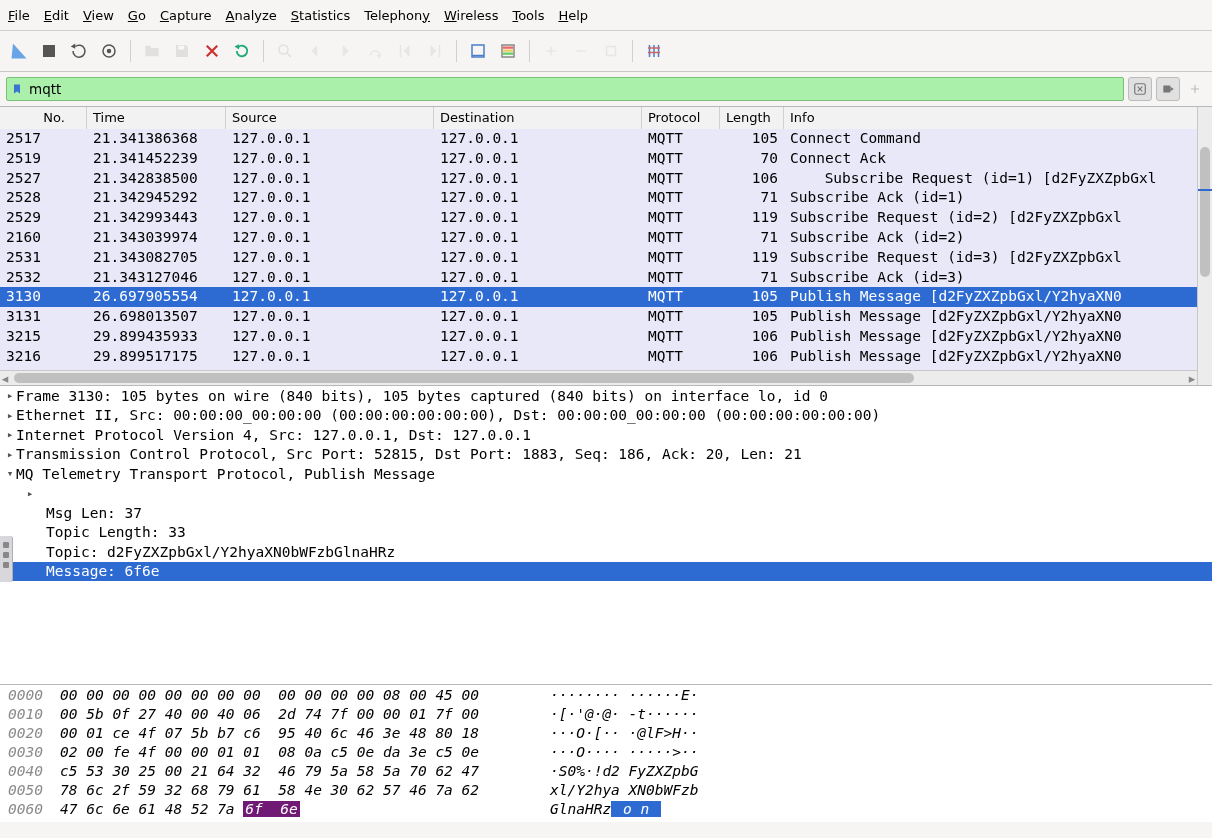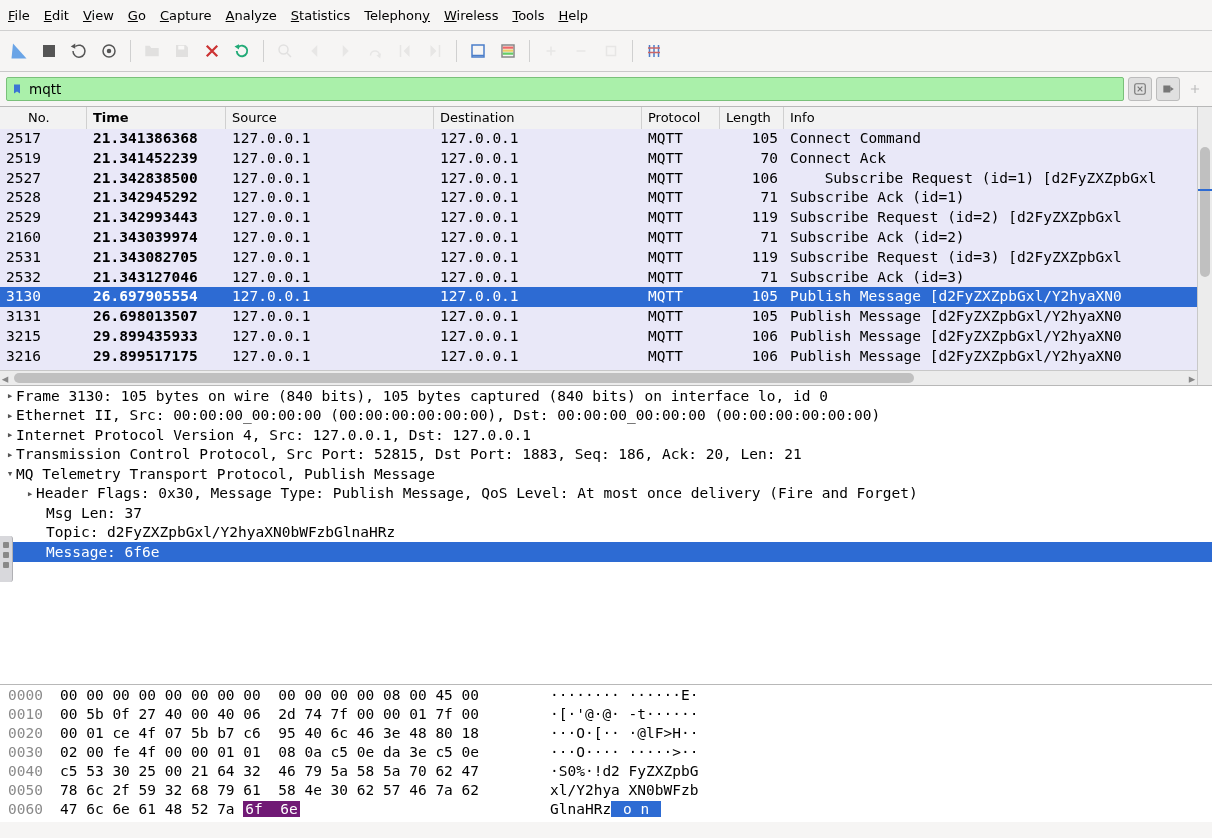--- a/index.html
+++ b/index.html
@@ -138,21 +138,21 @@
   .pl-vscroll .thumb {
     position:absolute; left:2px; right:2px; top:40px; height:130px;
     background:#c0c0c0; border-radius:5px;
   }
   .pl-vscroll .mark {
     position:absolute; left:0; right:0; height:2px; top:82px;
     background:#2d6bd3;
   }
   
   .c-no  { width:87px; padding-right:10px; }
-  .c-time{ width:139px;font-weight:bold; }
+  .c-time{ width:139px; }
   .c-src { width:208px; }
   .c-dst { width:208px; }
   .c-proto{ width:78px; }
   .c-len { width:64px; text-align:right; padding-right:10px;}
   .c-info{ width:420px; }
   
   .details-pane {
     background:#fff;
     height:298px;
     border-bottom:1px solid #b8b8b8;
@@ -187,20 +187,21 @@
     width:6px; height:6px; background:#888; border-radius:1px;
     box-shadow: 0 10px 0 #888, 0 20px 0 #888;
   }
   
   .hex-pane {
     background:#fff;
     height:135px;
     overflow:hidden;
     white-space:pre;
     padding-top:2px;
+    font-style:italic;
   }
   .hex-line { display:flex; height:19px; }
   .hex-off  { width:52px; color:#8a8a8a; padding-left:8px; }
   .hex-bytes{ width:490px; }
   .hex-ascii{  }
   .hlhex { background:#701a75; color:#fff; padding:0 2px; }
   .hlasc { background:#2d6bd3; color:#fff; padding:0 12px; }
 </style>
 </head>
 <body>
@@ -362,21 +363,21 @@
   <div class="filter-btn" style="background:transparent;border:none;color:#bbb;">
       <svg width="14" height="14" viewBox="0 0 24 24">
         <path stroke="currentColor" stroke-width="2" d="M12 5v14M5 12h14"></path>
       </svg>
     </div>
 </div>
 
 <div class="packet-list">
   <div class="pl-table-wrap">
     <div class="pl-header mono" style="font-family:inherit;font-size:13px;">
-      <div class="col c-no" style="text-align:left;padding-left:28px;">No.</div>
+      <div class="col c-no" style="text-align:center;padding-left:28px;">No.</div>
       <div class="col c-time">Time</div>
       <div class="col c-src">Source</div>
       <div class="col c-dst">Destination</div>
       <div class="col c-proto">Protocol</div>
       <div class="col c-len" style="text-align:left;">Length</div>
       <div class="col c-info" style="flex:1;border-right:none;">Info</div>
     </div>
     <div class="pl-body mono" id="pl-body">
         <div class="pl-row normal">
           <div class="cell c-no">2517</div>
@@ -524,26 +525,28 @@
   <div class="line">
       <span class="tri">▸</span>
       <span>Transmission Control Protocol, Src Port: 52815, Dst Port: 1883, Seq: 186, Ack: 20, Len: 21</span>
     </div>
   <div class="line">
       <span class="tri">▾</span>
       <span>MQ Telemetry Transport Protocol, Publish Message</span>
     </div>
   <div class="line indent1">
       <span class="tri">▸</span>
-      <span>Header Flags: 0x30, Message Type: Publish Message, QoS Level: At most once delivery (Fire and Forget)</span>
     </div>
   <div class="line indent2">
       <span>Msg Len: 37</span>
     </div>
   <div class="line indent2">
+      <span>Topic Length: 33</span>
+    </div>
+  <div class="line indent2">
       <span>Topic: d2FyZXZpbGxl/Y2hyaXN0bWFzbGlnaHRz</span>
     </div>
   <div class="line indent2 selected-line">
       <span>Message: 6f6e</span>
     </div>
   <div class="handle-rail">
       <div class="dots"></div>
     </div>
 </div>
 

